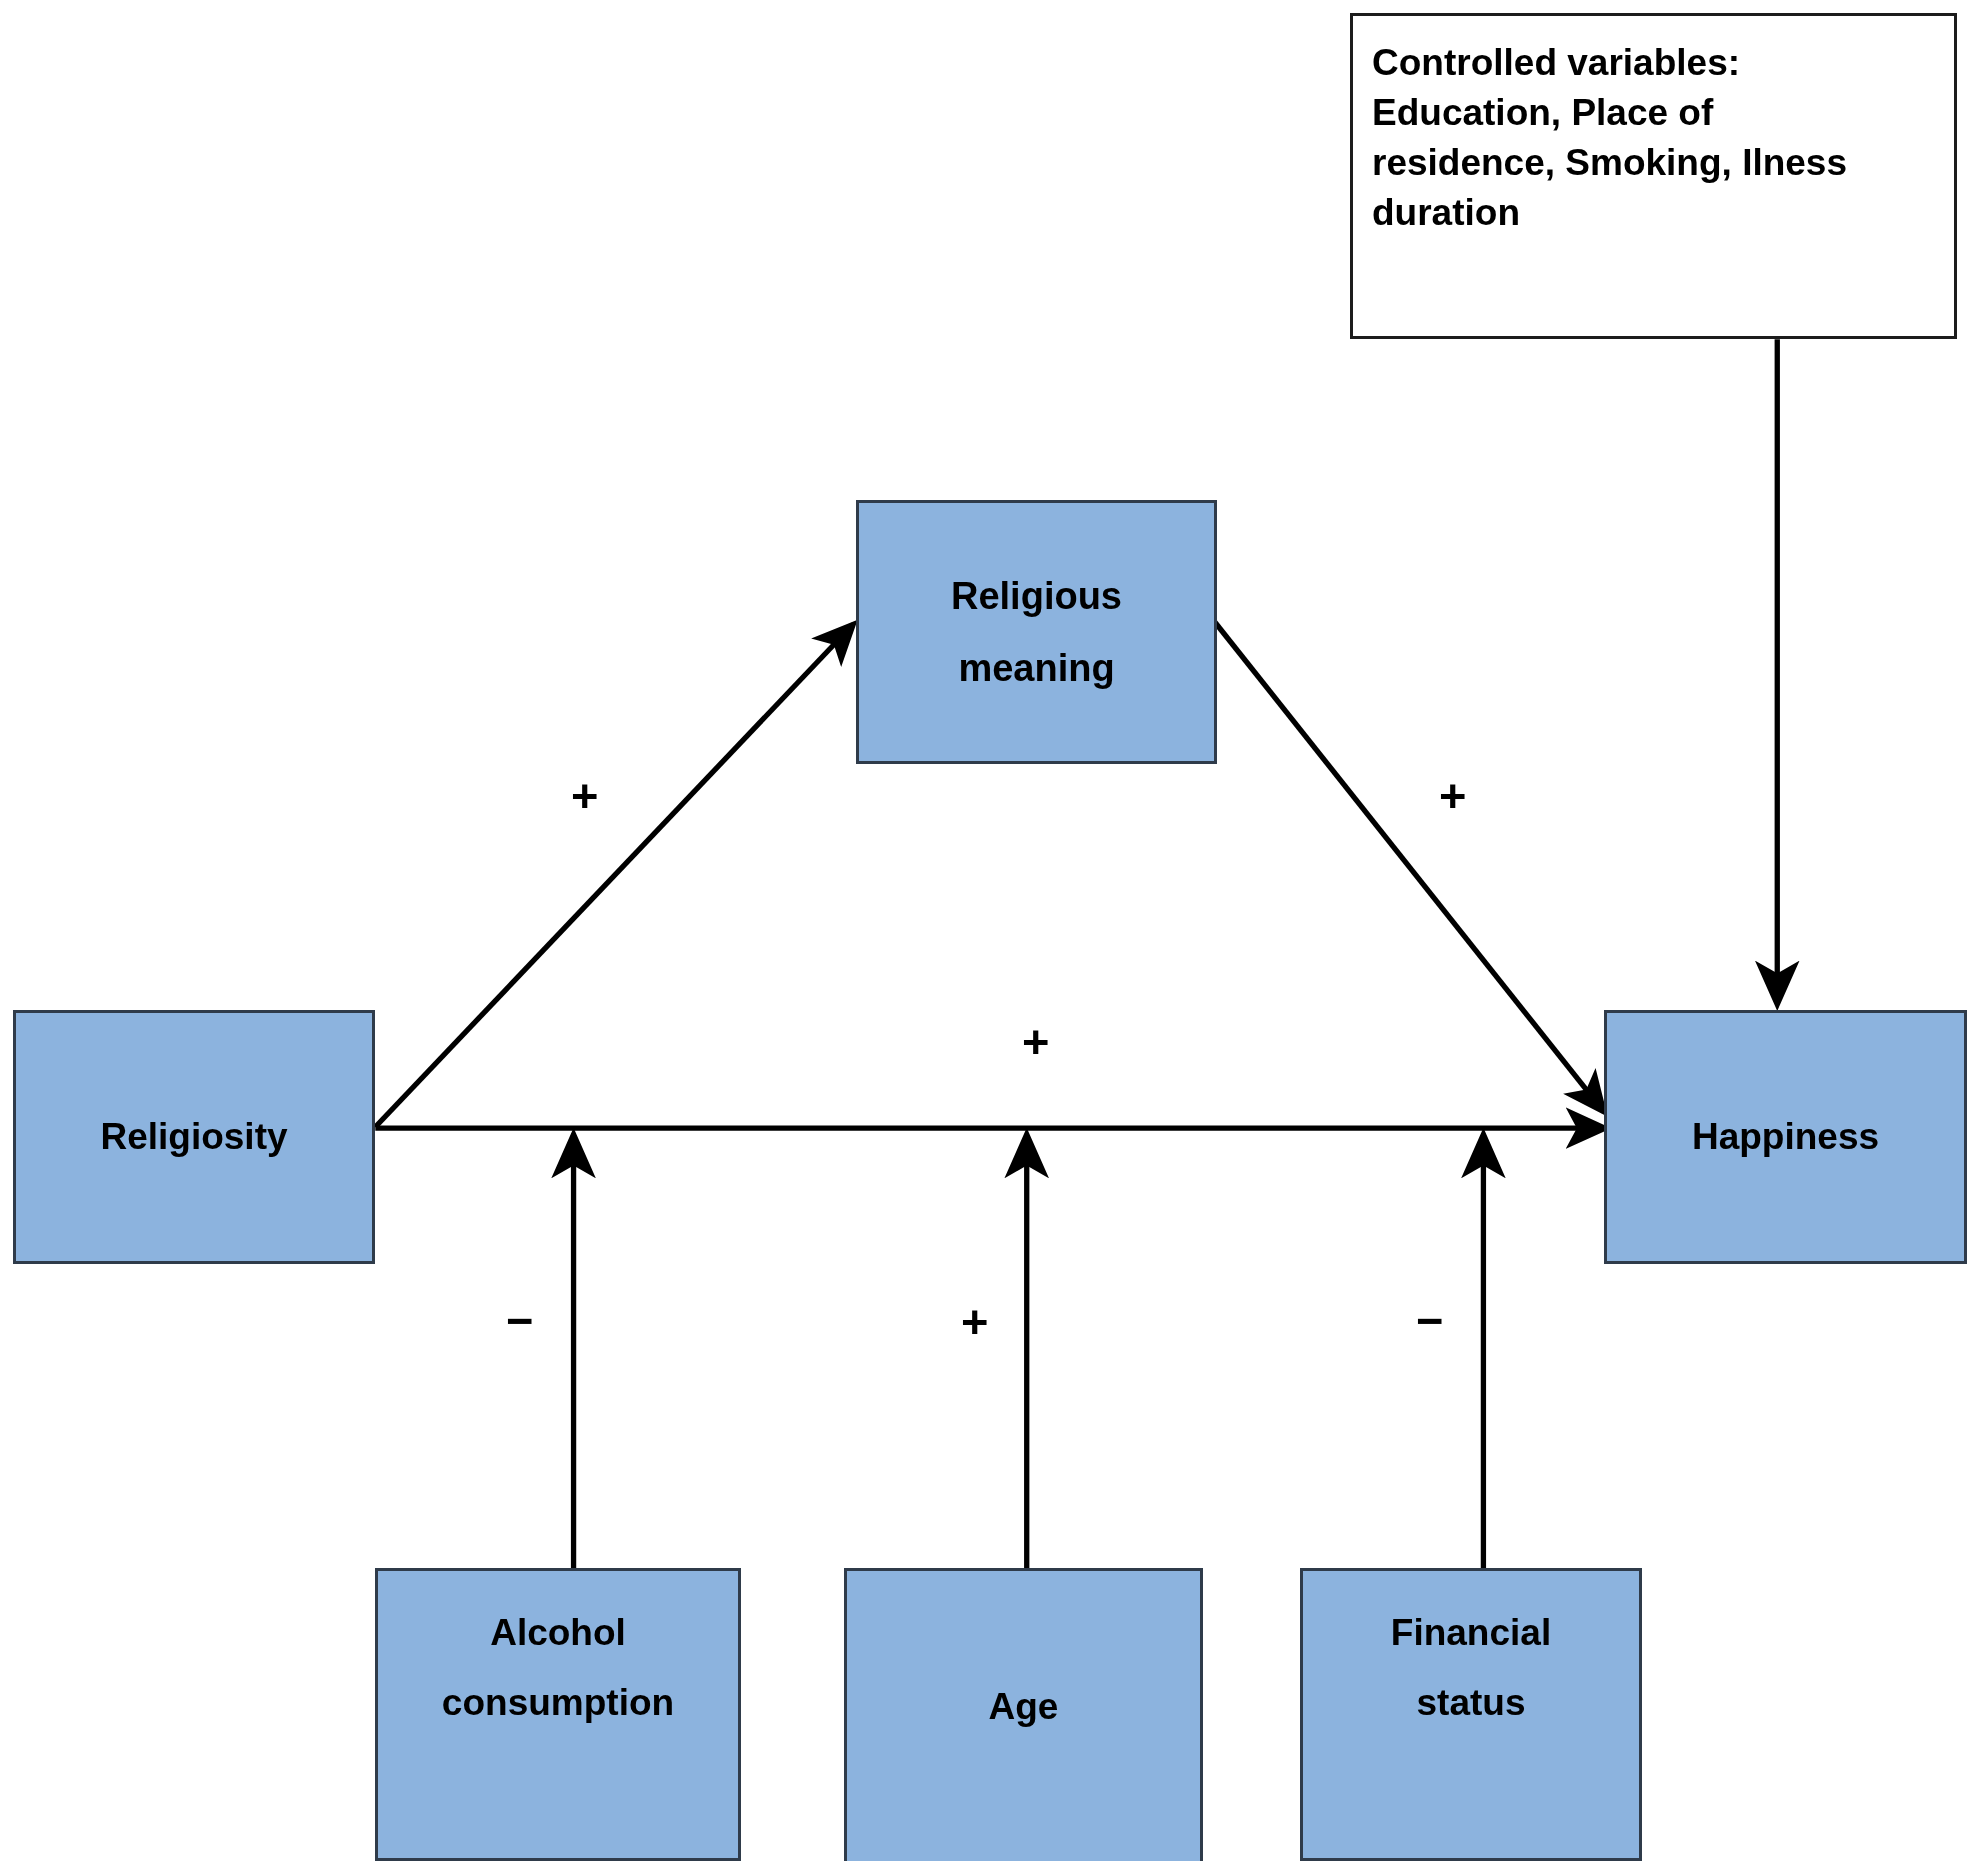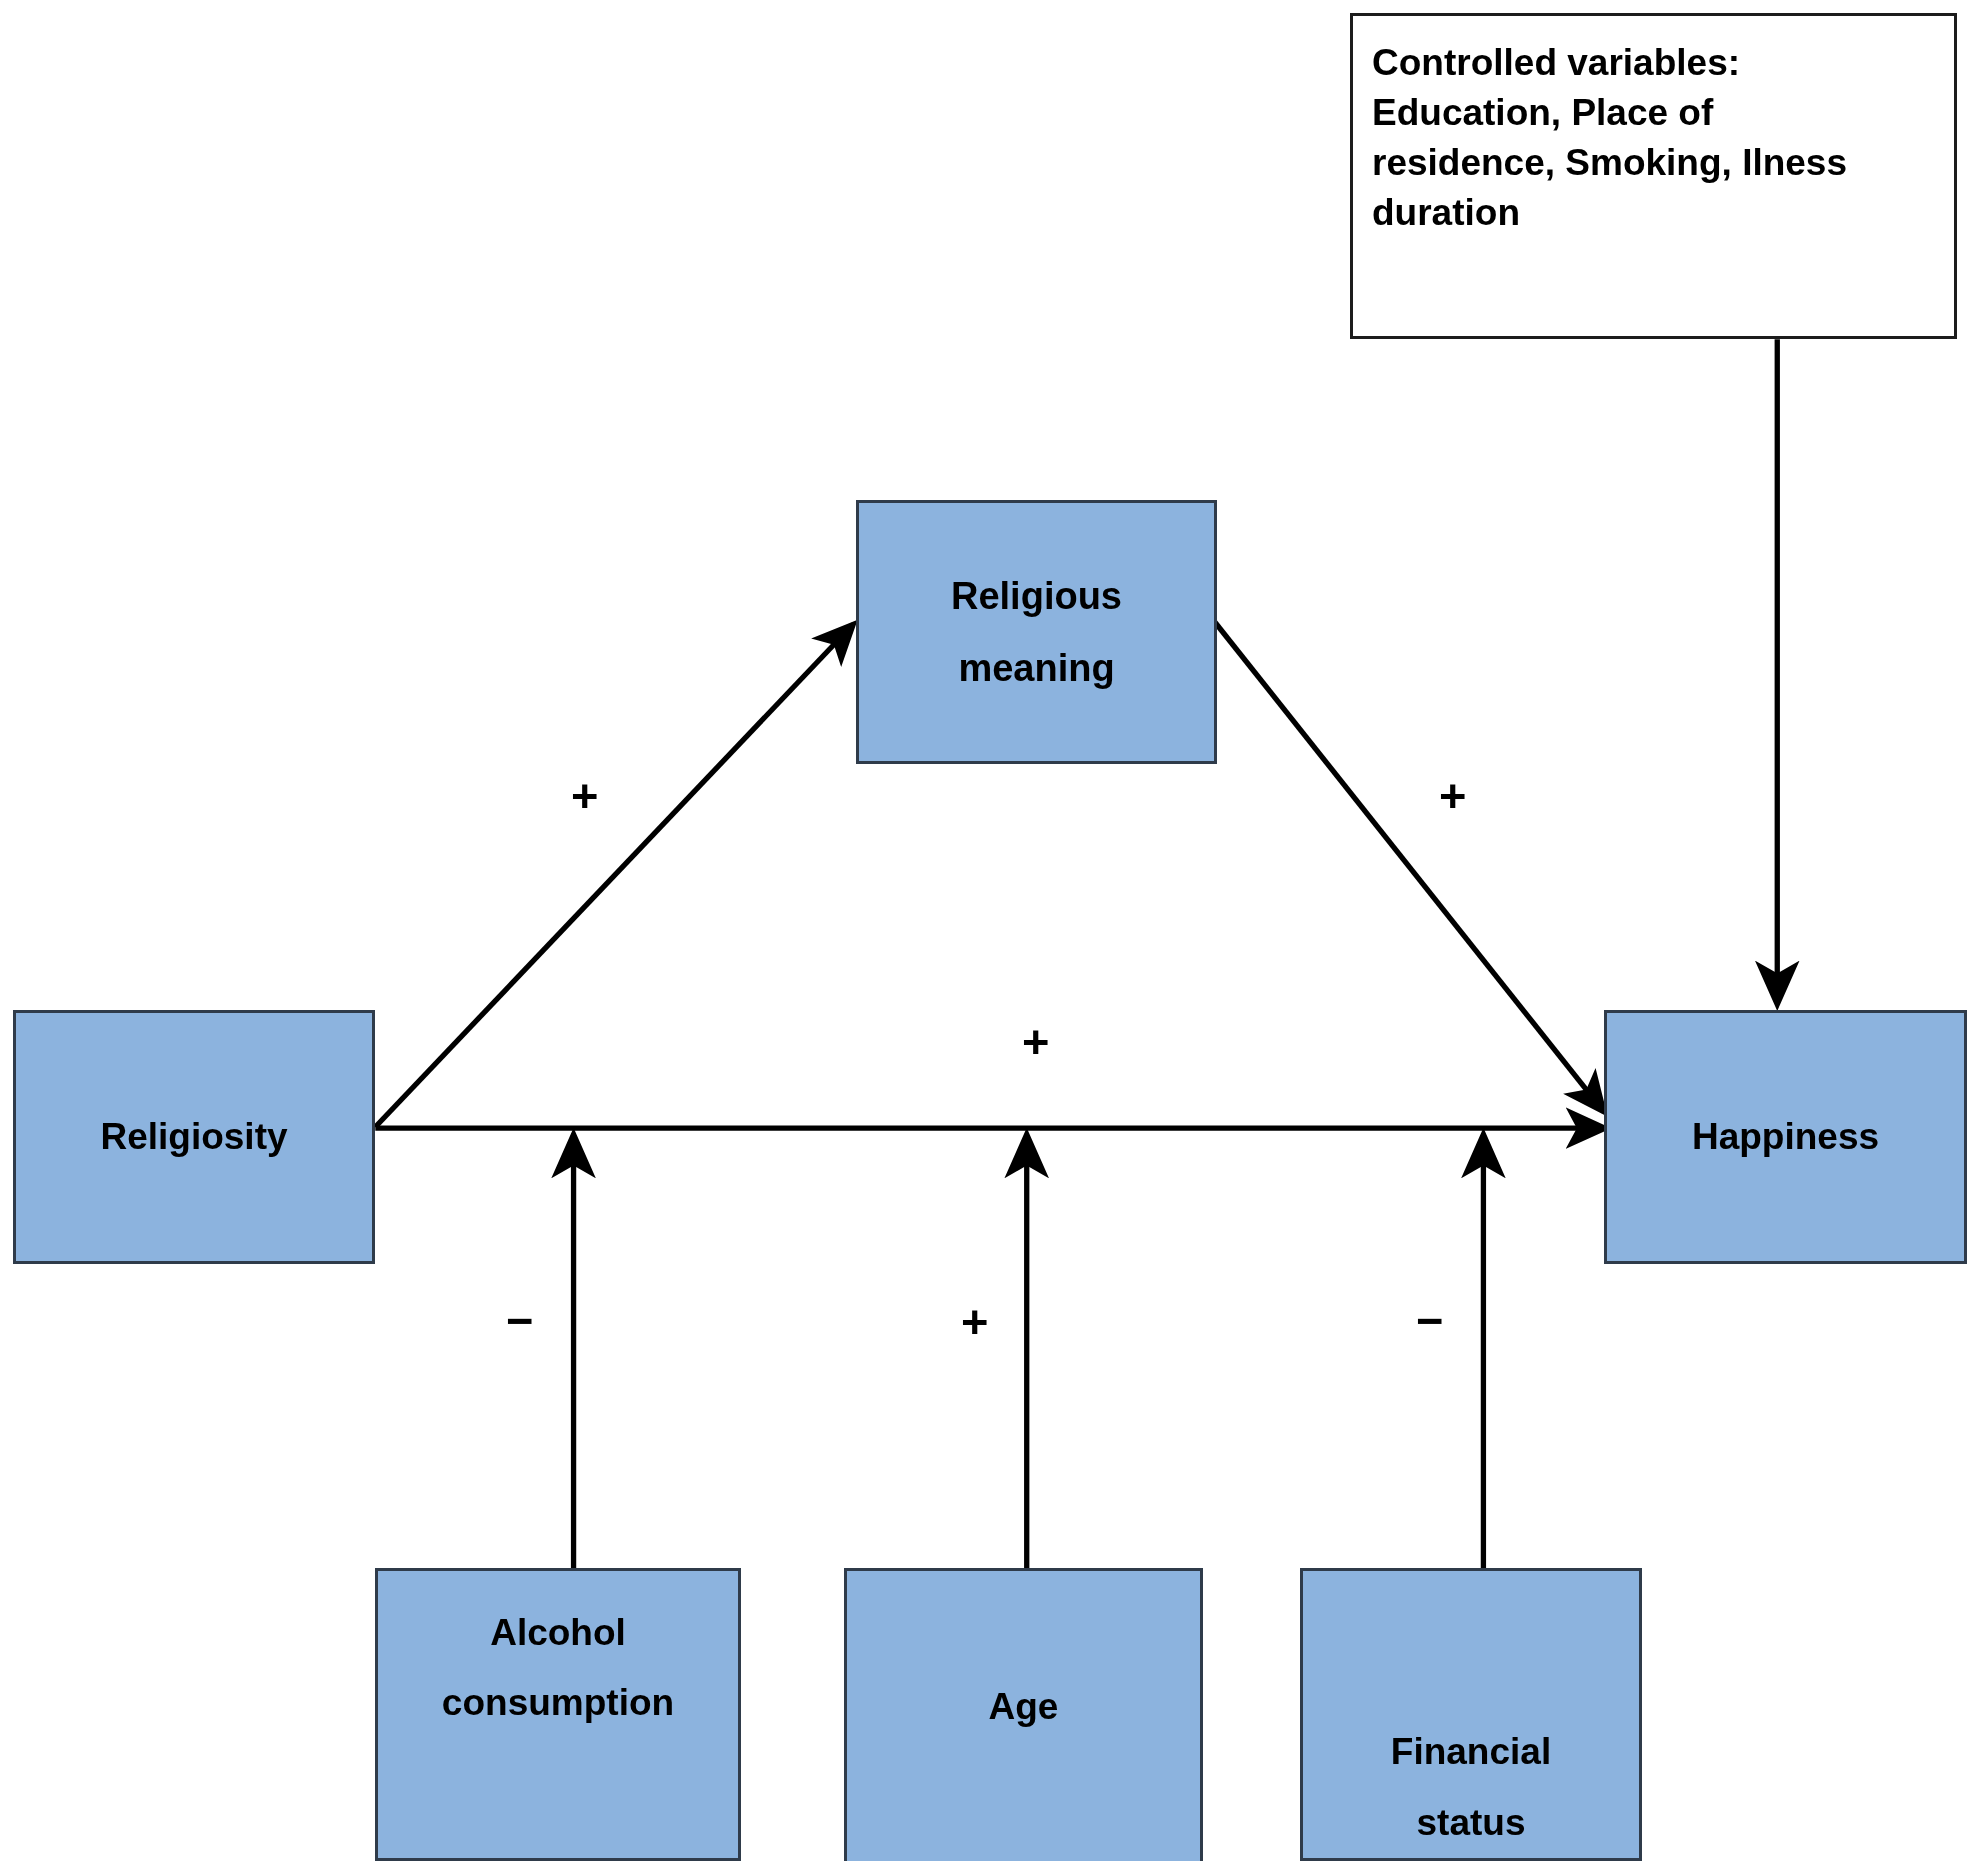--- a/index.html
+++ b/index.html
@@ -128,21 +128,21 @@
 
   <div class="node" style="left:375px; top:1568px; width:366px; height:293px; font-size:37px; justify-content:flex-start; padding-top:27px;">
     <span class="line">Alcohol</span>
     <span class="line">consumption</span>
   </div>
 
   <div class="node" style="left:844px; top:1568px; width:359px; height:365px; font-size:37px; justify-content:flex-start; padding-top:101px;">
     <span class="line">Age</span>
   </div>
 
-  <div class="node" style="left:1300px; top:1568px; width:342px; height:293px; font-size:37px; justify-content:flex-end; padding-top:27px;">
+  <div class="node" style="left:1300px; top:1568px; width:342px; height:293px; font-size:37px; justify-content:flex-start; padding-top:27px;">
     <span class="line">Financial</span>
     <span class="line">status</span>
   </div>
 
   <div class="sign" style="left:571px; top:772px; font-size:47px;">+</div>
 
   <div class="sign" style="left:1439px; top:772px; font-size:47px;">+</div>
 
   <div class="sign" style="left:1022px; top:1018px; font-size:47px;">+</div>
 

